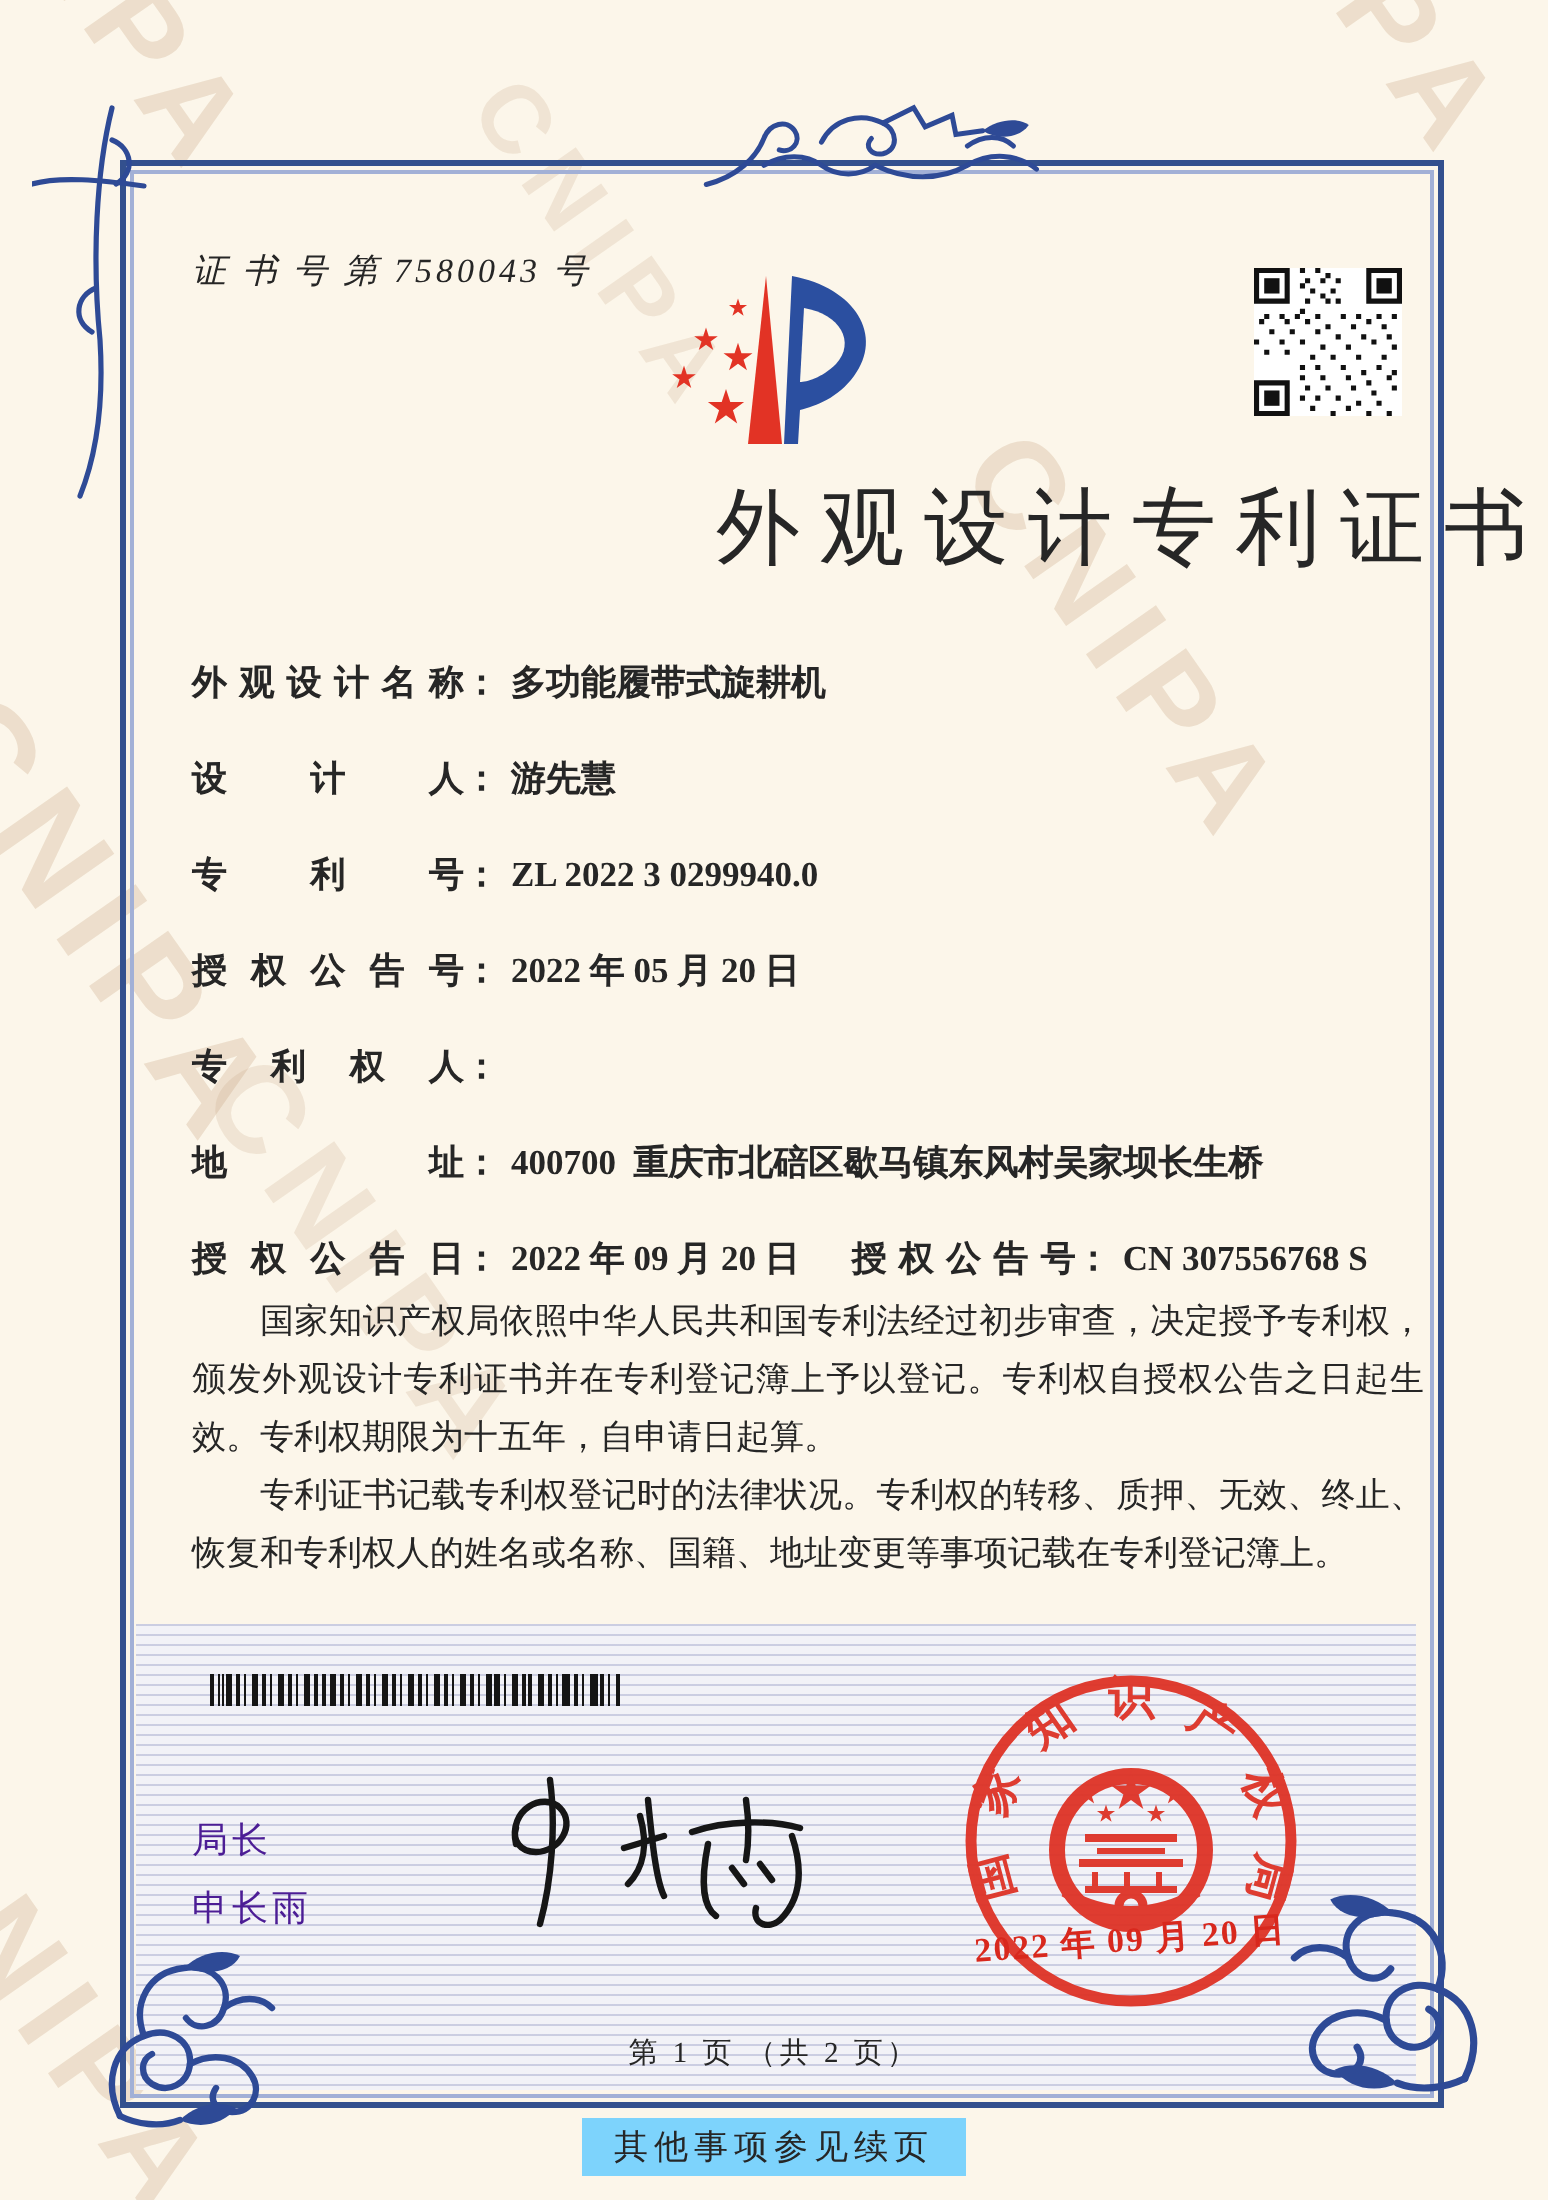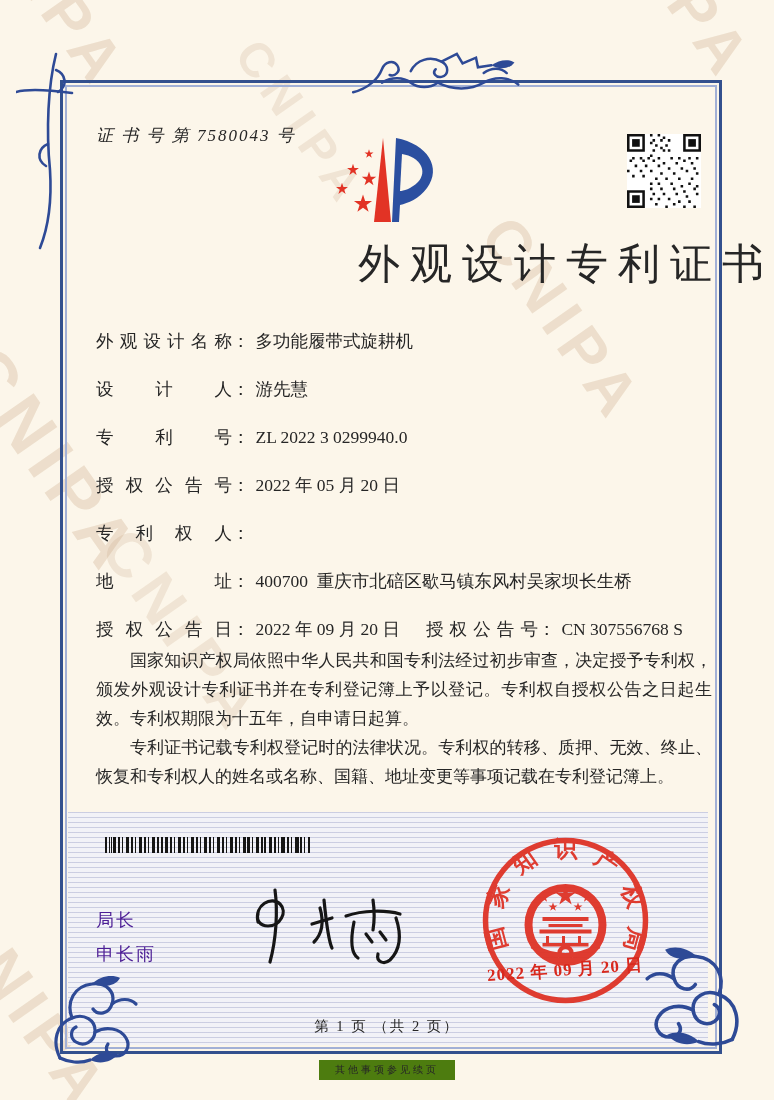--- a/index.html
+++ b/index.html
@@ -32,21 +32,21 @@
   .certno{left:96px;top:124px;font-size:17px;letter-spacing:2px;z-index:3;font-style:italic;}
 
   .logo{left:330px;top:128px;width:120px;height:105px;z-index:3;}
 
   .qr{left:627px;top:134px;width:74px;height:74px;z-index:3;background:#fff;}
 
   .title{left:0;right:0;top:236px;text-align:right;font-size:42px;font-weight:normal;
          letter-spacing:10px;z-index:3;}
 
   .fields{left:96px;top:330px;width:618px;z-index:3;font-size:17.5px;}
-  .frow{display:flex;align-items:center;margin-bottom:26px;line-height:22px;white-space:nowrap;}
+  .frow{display:flex;align-items:center;margin-bottom:26px;line-height:22px;white-space:nowrap;font-weight:bold;}
   .flabel{display:inline-block;width:136px;text-align:justify;text-align-last:justify;}
   .flabel2{display:inline-block;width:112px;text-align:justify;text-align-last:justify;margin-left:26px;}
   .fcolon{display:inline-block;margin-right:6px;}
   .fvalue{white-space:pre-wrap;}
 
   .paras{left:96px;top:646px;width:616px;z-index:3;font-size:17px;line-height:29px;
          text-align:justify;}
   .paras p{margin:0;text-indent:2em;}
 
   .barcode{left:105px;top:837px;width:205px;height:16px;z-index:3;
@@ -58,21 +58,21 @@
            font-size:18px;line-height:34px;letter-spacing:2px;color:#4c1d95;}
   .autograph{left:228px;top:882px;width:185px;height:88px;z-index:3;}
 
   .seal{left:478px;top:833px;width:175px;height:175px;z-index:5;opacity:.93;}
   .seal-date{left:487px;top:958px;width:170px;z-index:6;color:#d8281d;font-weight:bold;
              font-size:17px;letter-spacing:1px;transform:rotate(-4deg);white-space:nowrap;}
 
   .pageinfo{left:0;right:0;top:1017px;text-align:center;font-size:14.5px;letter-spacing:2px;z-index:4;}
 
   .note-wrap{left:0;right:0;top:1059px;text-align:center;z-index:4;}
-  .note{display:inline-block;background:#4d7c0f;padding:3px 16px;font-size:10px;letter-spacing:3px;}
+  .note{display:inline-block;background:#7dd3fc;padding:3px 16px;font-size:17px;letter-spacing:3px;}
 
   .flourish{z-index:4;color:#2e4a96;}
   .fl-top{left:348px;top:50px;width:185px;height:48px;}
   .fl-left{left:16px;top:52px;width:58px;height:200px;}
   .fl-bl{left:46px;top:972px;width:100px;height:100px;}
   .fl-br{left:636px;top:928px;width:112px;height:142px;transform:scaleX(-1);}
 </style>
 </head>
 <body>
 

